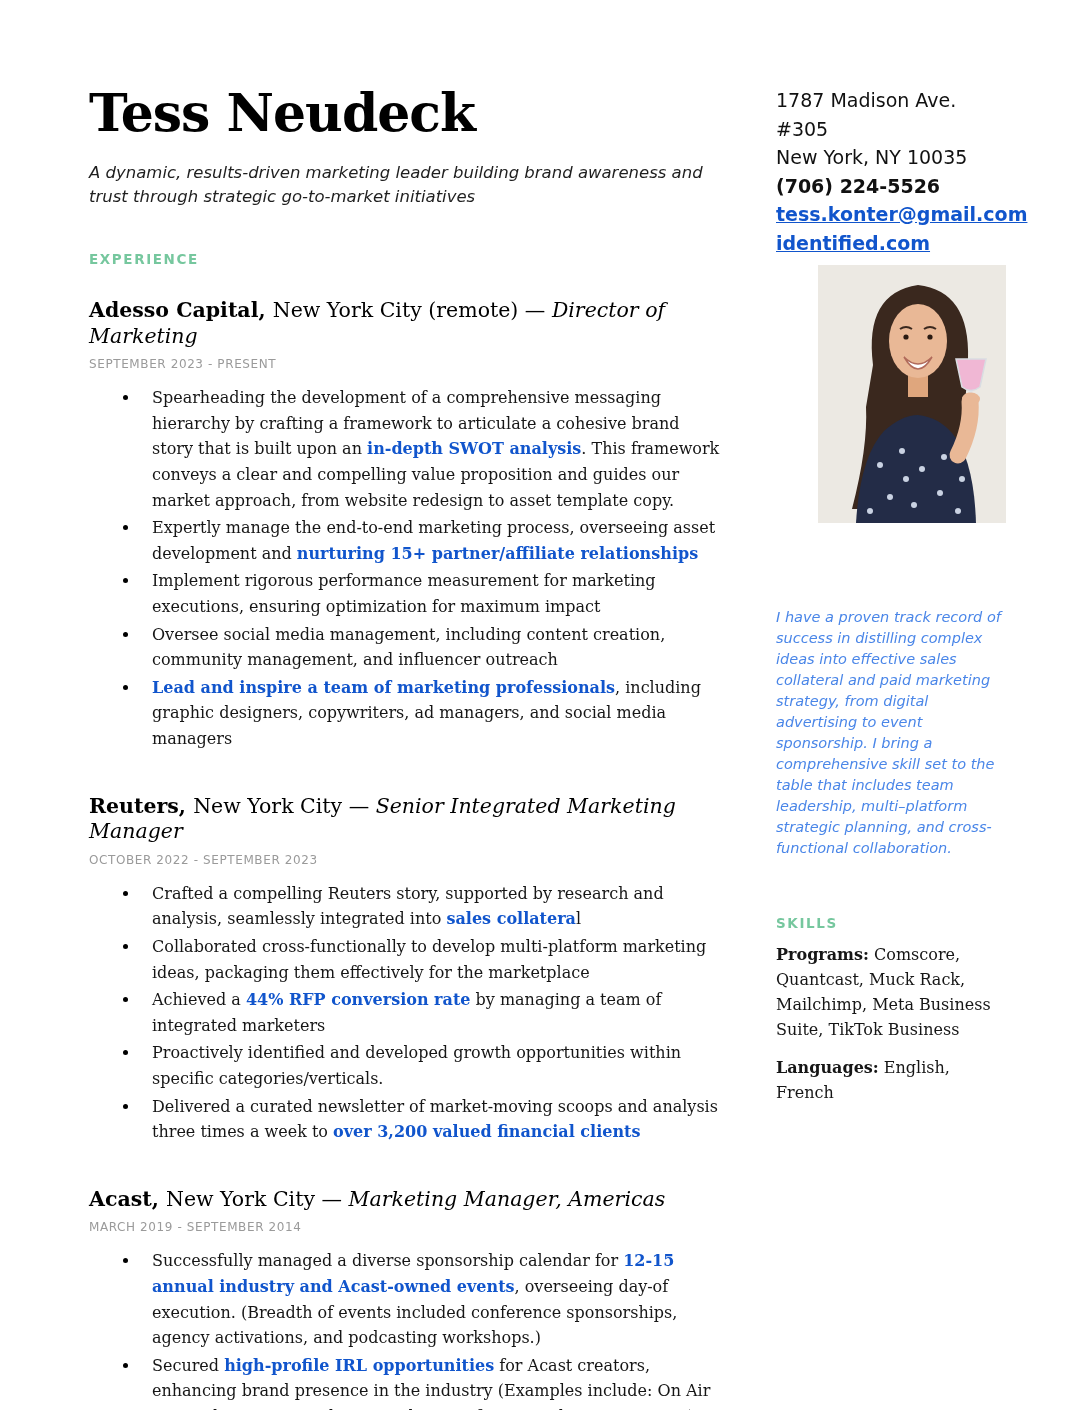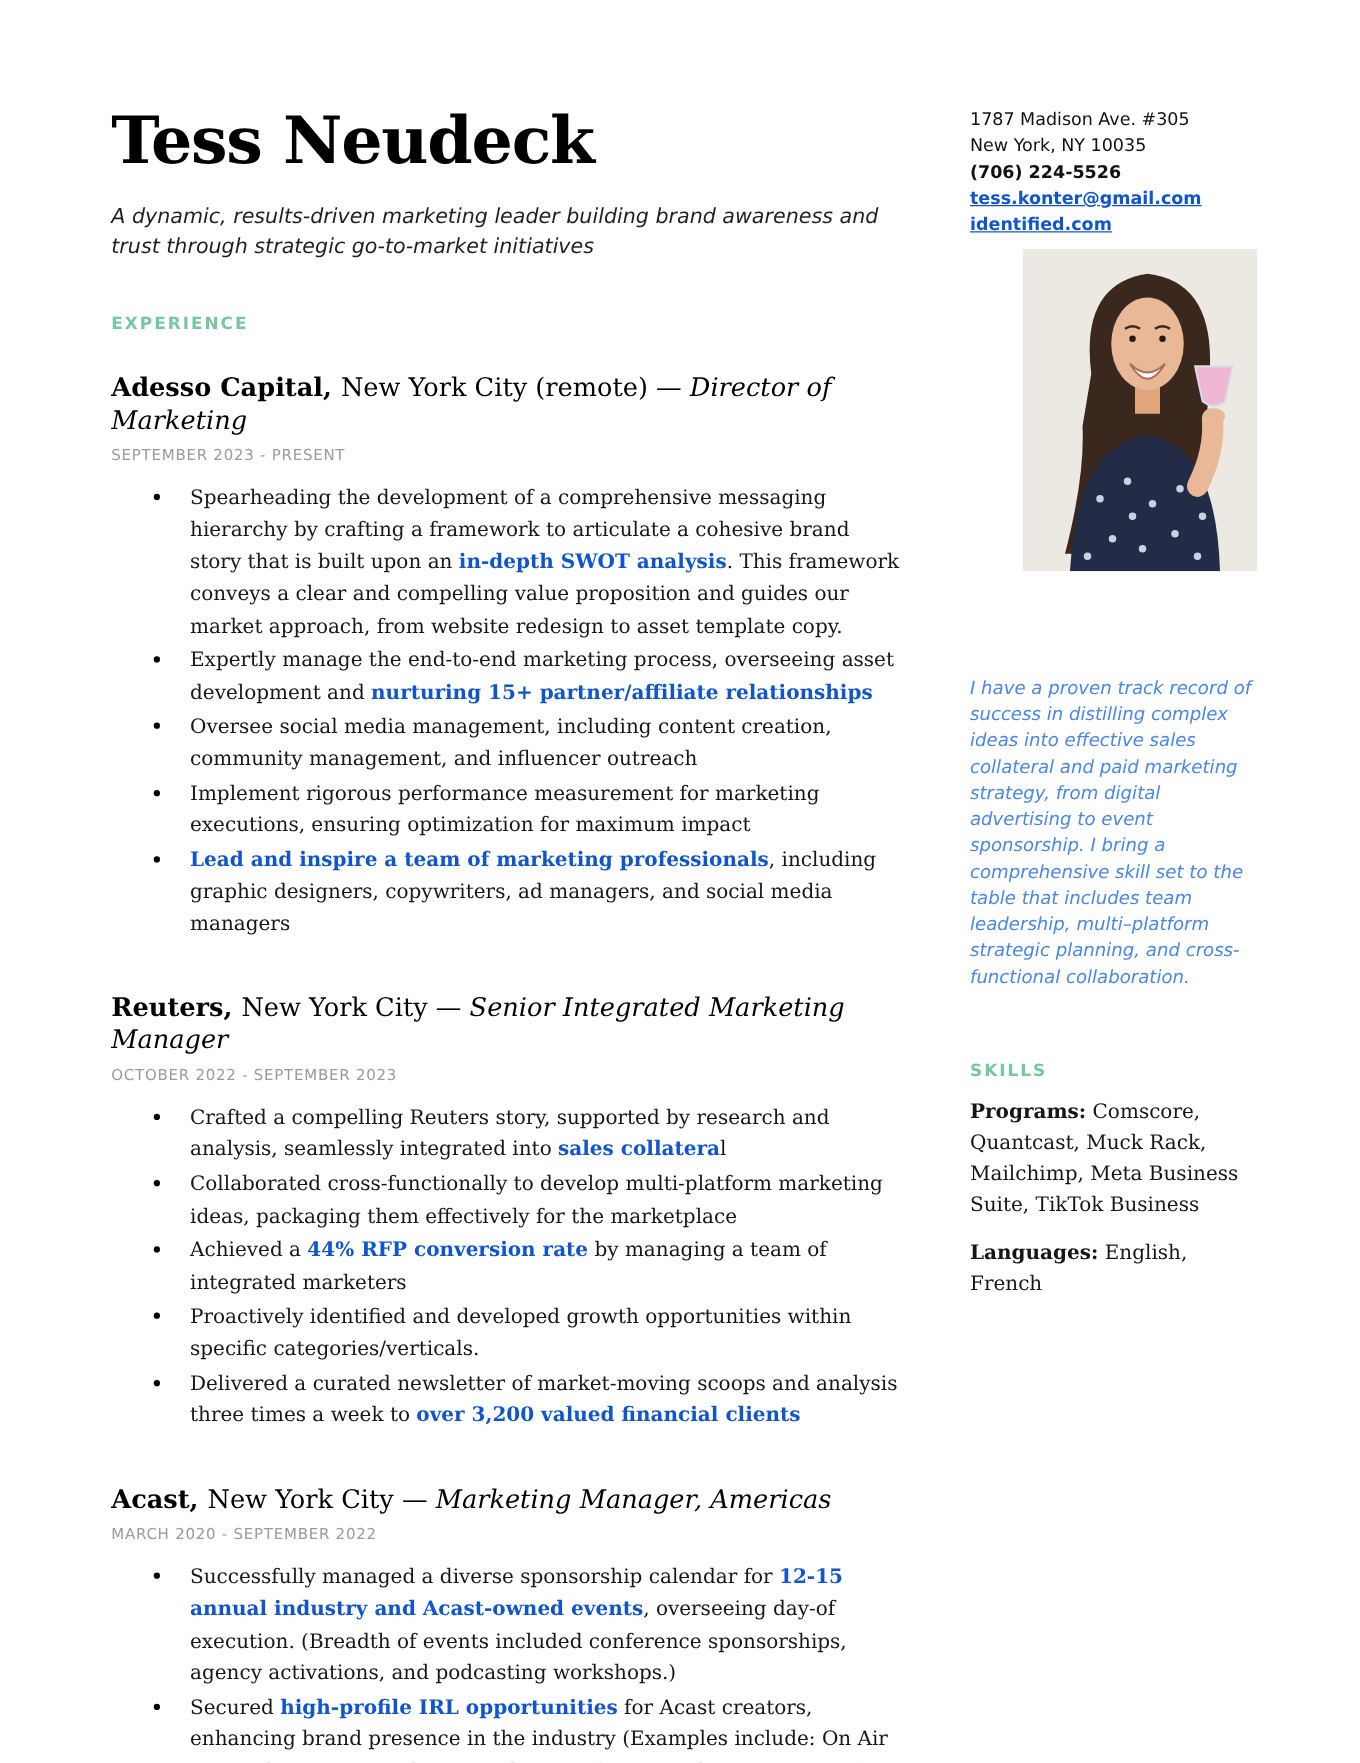--- a/index.html
+++ b/index.html
@@ -86,21 +86,21 @@
     background: #000;
   }
   .inline-link {
     color: var(--blue, #1155cc);
     font-weight: 700;
   }
 
   
   .contact {
     font-family: "DejaVu Sans", sans-serif;
-    font-size: 14px;
+    font-size: 19px;
     line-height: 1.5;
     color: #111;
   }
   .contact-line { margin: 0; }
   .contact-line.bold { font-weight: 700; }
   .contact-link {
     color: var(--blue, #1155cc);
     font-weight: 700;
     text-decoration: underline;
     cursor: pointer;
@@ -143,39 +143,39 @@
 
     <h2 class="section-heading">EXPERIENCE</h2>
 
     <div id="jobs">
         <section class="job">
           <h3 class="job-heading"><span class="job-company">Adesso Capital, </span><span class="job-location">New York City (remote) — </span><span class="job-role">Director of Marketing</span></h3>
           <p class="job-dates">SEPTEMBER 2023 - PRESENT</p>
           <ul class="bullets">
             <li class="bullet"><span>Spearheading the development of a comprehensive messaging hierarchy by crafting a framework to articulate a cohesive brand story that is built upon an </span><span class="inline-link">in-depth SWOT analysis</span><span>. This framework conveys a  clear and compelling value proposition and guides our market approach, from website redesign to asset template copy.</span></li>
             <li class="bullet"><span>Expertly manage the end-to-end marketing process, overseeing asset development and </span><span class="inline-link">nurturing 15+ partner/affiliate relationships</span></li>
+            <li class="bullet"><span>Implement rigorous performance measurement for marketing executions, ensuring optimization for maximum impact</span></li>
             <li class="bullet"><span>Oversee social media management, including content creation, community management, and influencer outreach</span></li>
-            <li class="bullet"><span>Implement rigorous performance measurement for marketing executions, ensuring optimization for maximum impact</span></li>
             <li class="bullet"><span class="inline-link">Lead and inspire a team of marketing professionals</span><span>, including graphic designers, copywriters, ad managers, and social media managers</span></li>
           </ul>
         </section>
         <section class="job">
           <h3 class="job-heading"><span class="job-company">Reuters, </span><span class="job-location">New York City — </span><span class="job-role">Senior Integrated Marketing Manager</span></h3>
           <p class="job-dates">OCTOBER 2022 - SEPTEMBER 2023</p>
           <ul class="bullets">
             <li class="bullet"><span>Crafted a compelling Reuters story, supported by research and analysis, seamlessly integrated into </span><span class="inline-link">sales collatera</span><span>l</span></li>
             <li class="bullet"><span>Collaborated cross-functionally to develop multi-platform marketing ideas, packaging them effectively for the marketplace</span></li>
             <li class="bullet"><span>Achieved a </span><span class="inline-link">44% RFP conversion rate</span><span> by managing a team of integrated marketers</span></li>
             <li class="bullet"><span>Proactively identified and developed growth opportunities within specific categories/verticals.</span></li>
             <li class="bullet"><span>Delivered a curated newsletter of market-moving scoops and analysis three times a week to </span><span class="inline-link">over 3,200 valued financial clients</span></li>
           </ul>
         </section>
         <section class="job">
           <h3 class="job-heading"><span class="job-company">Acast, </span><span class="job-location">New York City — </span><span class="job-role">Marketing Manager, Americas</span></h3>
-          <p class="job-dates">MARCH 2020 - SEPTEMBER 2022</p>
+          <p class="job-dates">MARCH 2019 - SEPTEMBER 2014</p>
           <ul class="bullets">
             <li class="bullet"><span>Successfully managed a diverse sponsorship calendar for </span><span class="inline-link">12-15 annual industry and Acast-owned events</span><span>, overseeing day-of execution. (Breadth of events  included conference sponsorships, agency activations, and podcasting workshops.)</span></li>
             <li class="bullet"><span>Secured </span><span class="inline-link">high-profile IRL opportunities</span><span> for Acast creators, enhancing brand presence in the industry (Examples include: On Air Fest, Advertising Week, IAB Podcast Upfronts, Podcast Movement)</span></li>
           </ul>
         </section>
       </div>
   </div>
 
   <div class="sidebar">
     <div class="contact">

